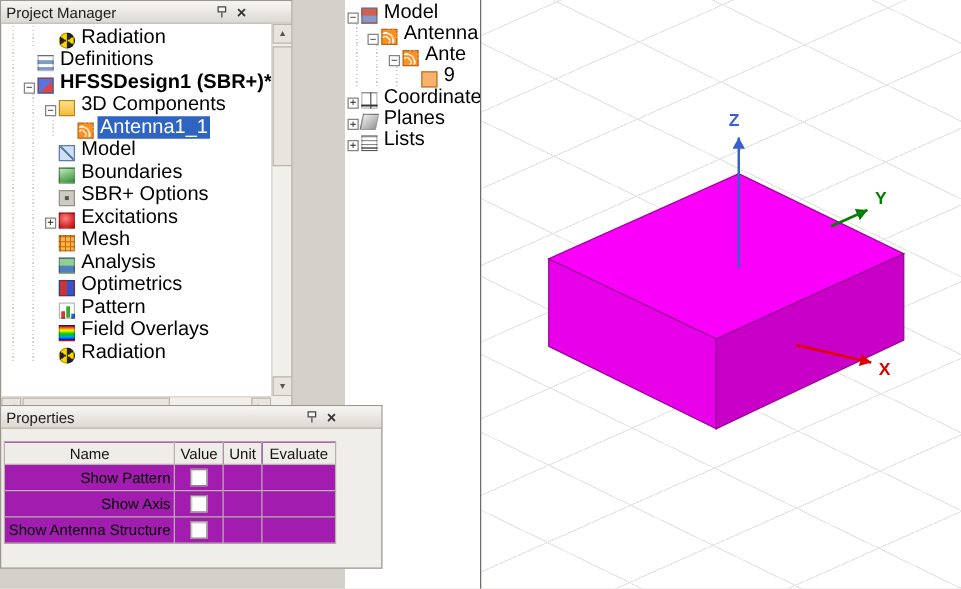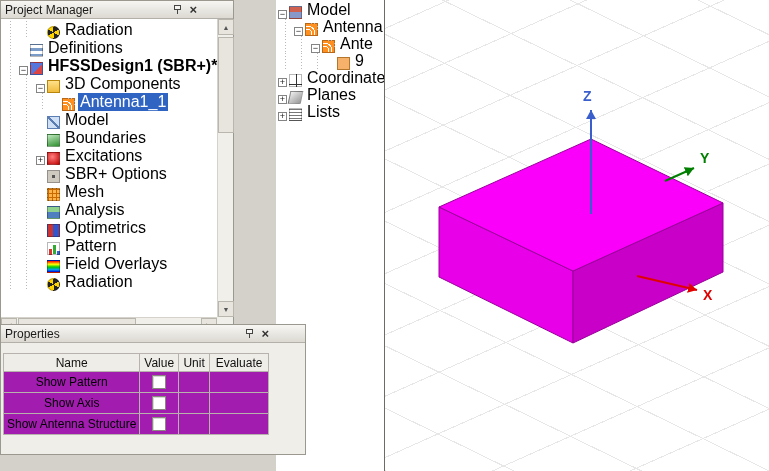--- a/index.html
+++ b/index.html
@@ -86,21 +86,21 @@
   .vthumb{position:absolute;left:0;top:18px;width:16px;height:96px;background:#e8e5de;border:1px solid #b9b6ae;box-sizing:border-box;cursor:grab}
   .hthumb{position:absolute;left:17px;top:0;width:118px;height:16px;background:#e8e5de;border:1px solid #b9b6ae;box-sizing:border-box;cursor:grab}
   .corner{position:absolute;right:0;bottom:0;width:16px;height:16px;background:#f1efe9}
 
   
   .tablewrap{position:absolute;left:2px;top:28px;width:266px;height:102px;overflow:hidden}
   table{border-collapse:collapse;table-layout:fixed;font-size:12px;background:#a21caf}
   th,td{border:1px solid #b7b3ac;padding:0 3px;overflow:hidden;white-space:nowrap}
   th{background:#efede8;font-weight:normal;text-align:center;height:17px;color:#111}
   td{height:20px}
-  td.nm{text-align:center}
+  td.nm{text-align:right}
   td.ctr{text-align:center}
   .cb{display:inline-block;width:12px;height:12px;background:#fff;border:1px solid #8a887f;box-shadow:inset 1px 1px 0 rgba(0,0,0,.15);vertical-align:middle;cursor:pointer}
   .dots{width:26px;height:14px;padding:0;font-size:10px;line-height:8px;color:#222;
     background:#e8e5de;border:1px solid;border-color:#fff #7a776e #7a776e #fff;cursor:pointer}
 
   
   text.axis{font-family:"Liberation Sans",sans-serif;font-size:14px;font-weight:600}
 </style>
 </head>
 <body>
@@ -145,28 +145,28 @@
         <span class="exp none"></span>
         <span class="ic ic-model"></span>
         <span class="lbl">Model</span>
       </div>
       <div class="trow d2">
         <span class="exp none"></span>
         <span class="ic ic-boundaries"></span>
         <span class="lbl">Boundaries</span>
       </div>
       <div class="trow d2">
+        <span class="exp none"></span>
+        <span class="ic ic-sbr"></span>
+        <span class="lbl">SBR+ Options</span>
+      </div>
+      <div class="trow d2">
         <span class="exp plus"></span>
         <span class="ic ic-excitations"></span>
         <span class="lbl">Excitations</span>
-      </div>
-      <div class="trow d2">
-        <span class="exp none"></span>
-        <span class="ic ic-sbr"></span>
-        <span class="lbl">SBR+ Options</span>
       </div>
       <div class="trow d2">
         <span class="exp none"></span>
         <span class="ic ic-mesh"></span>
         <span class="lbl">Mesh</span>
       </div>
       <div class="trow d2">
         <span class="exp none"></span>
         <span class="ic ic-analysis"></span>
         <span class="lbl">Analysis</span>

